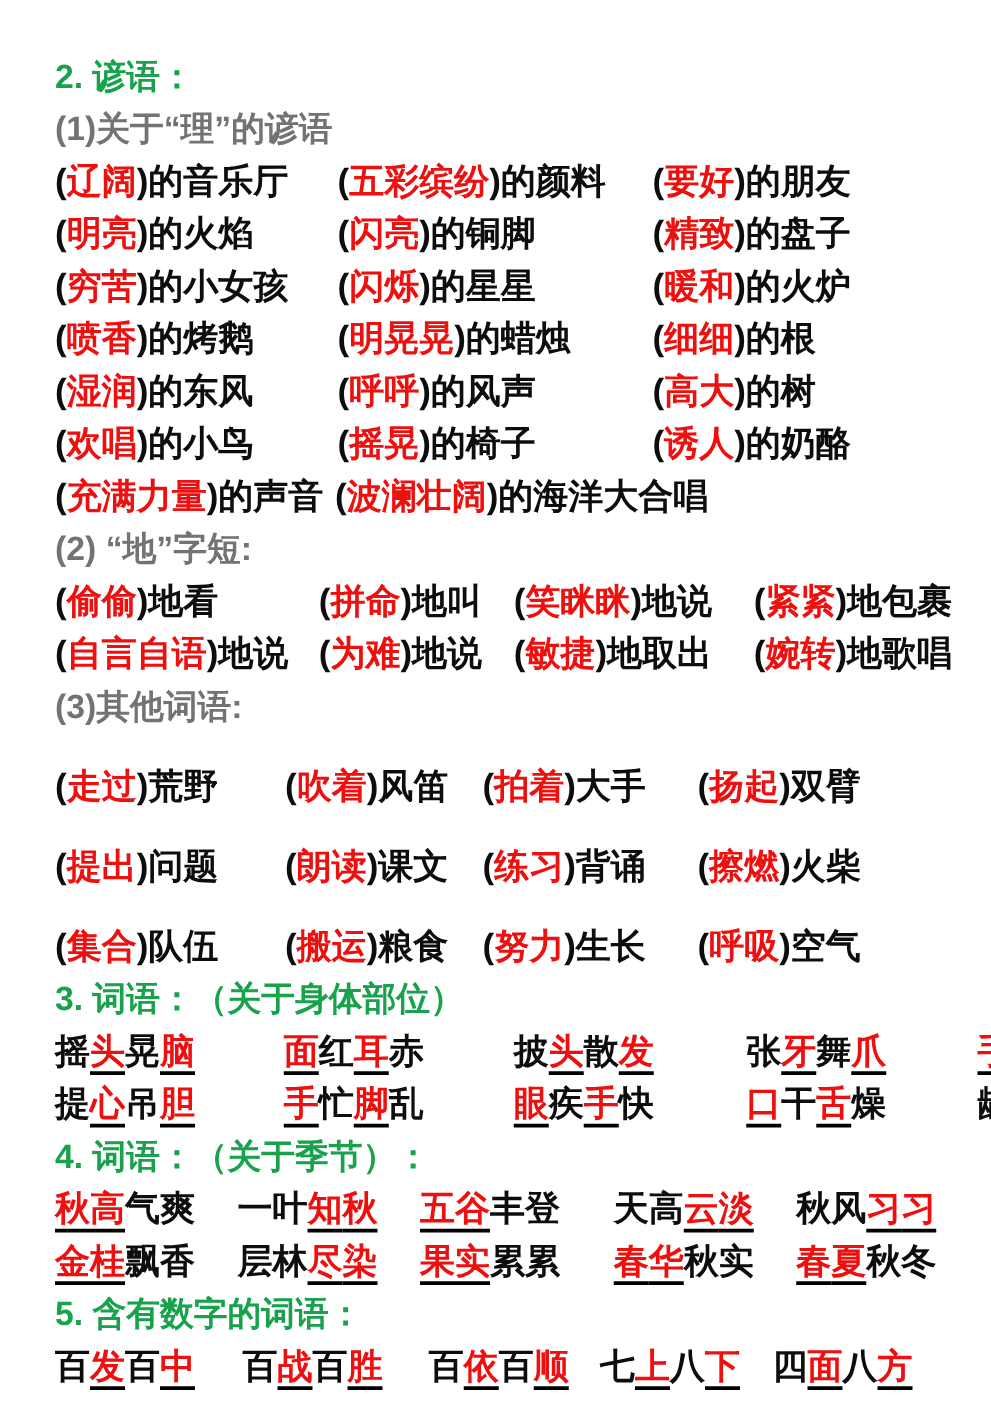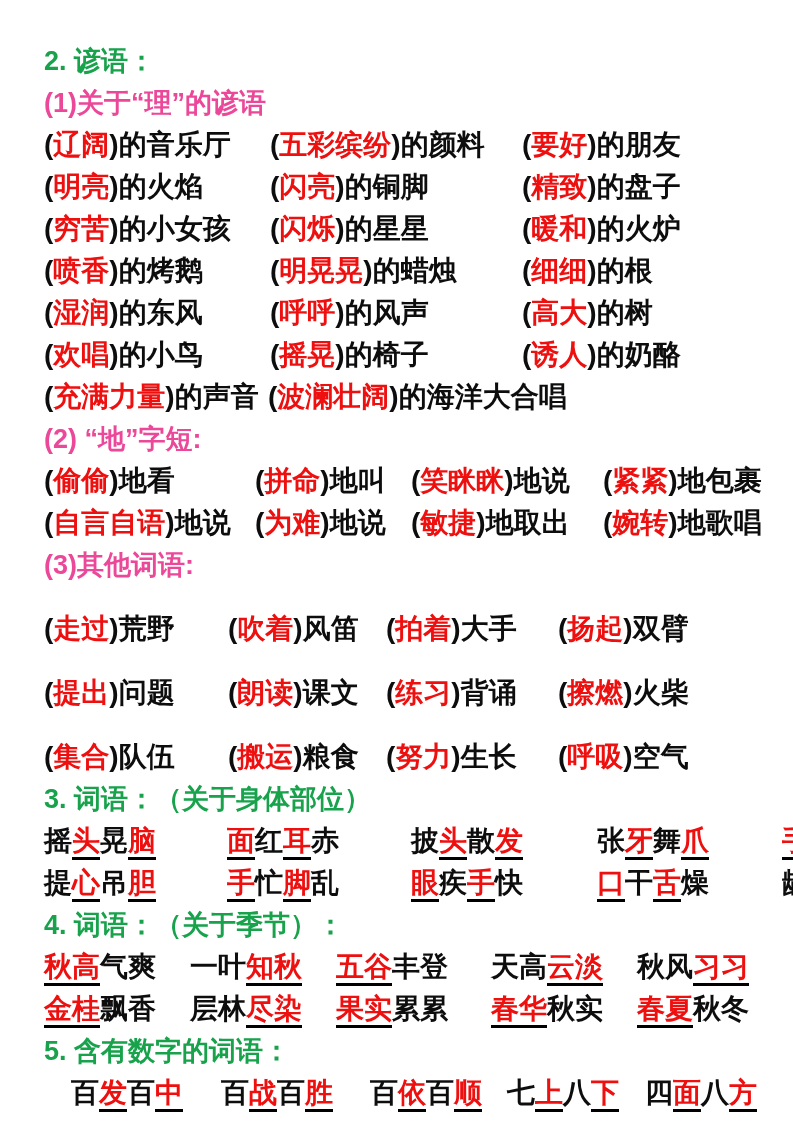--- a/index.html
+++ b/index.html
@@ -30,36 +30,36 @@
   }
   .row {
     height: 42px;
     display: grid;
     align-items: center;
     white-space: nowrap;
     font-size: 28px;
   }
   .cell { display: block; }
   .g   { color: #17a24b; }          
-  .sub { color: #ec4899; }          
+  .sub { color: #737373; }          
   .r   { color: #ee0f0f; }          
   .u   {                            
     display: inline-block;
     line-height: 1.08;
     border-bottom: 3px solid #000;
     padding-bottom: 1px;
   }
   
   .c3  { grid-template-columns: 226px 252px 1fr; }
   .c2w { grid-template-columns: 224px 1fr; }
   .c4a { grid-template-columns: 211px 156px 192px 1fr; }
   .c4b { grid-template-columns: 184px 158px 172px 1fr; margin-top: 22px; }
   .c5a { grid-template-columns: 143px 144px 146px 145px 1fr; gap: 40px; }
   .c5b { grid-template-columns: 146px 146px 155px 146px 1fr; }
-  .c5c { grid-template-columns: 150px 149px 137px 138px 1fr; margin-left: 27px; }
+  .c5c { grid-template-columns: 150px 149px 137px 138px 1fr; }
 </style>
 </head>
 <body>
 
 <main class="page">
     <div class="line g">2. 谚语：</div>
     <div class="line sub">(1)关于“理”的谚语</div>
     <div class="row c3">
       <span class="cell">(<span class="r">辽阔</span>)的音乐厅</span>
       <span class="cell">(<span class="r">五彩缤纷</span>)的颜料</span>

